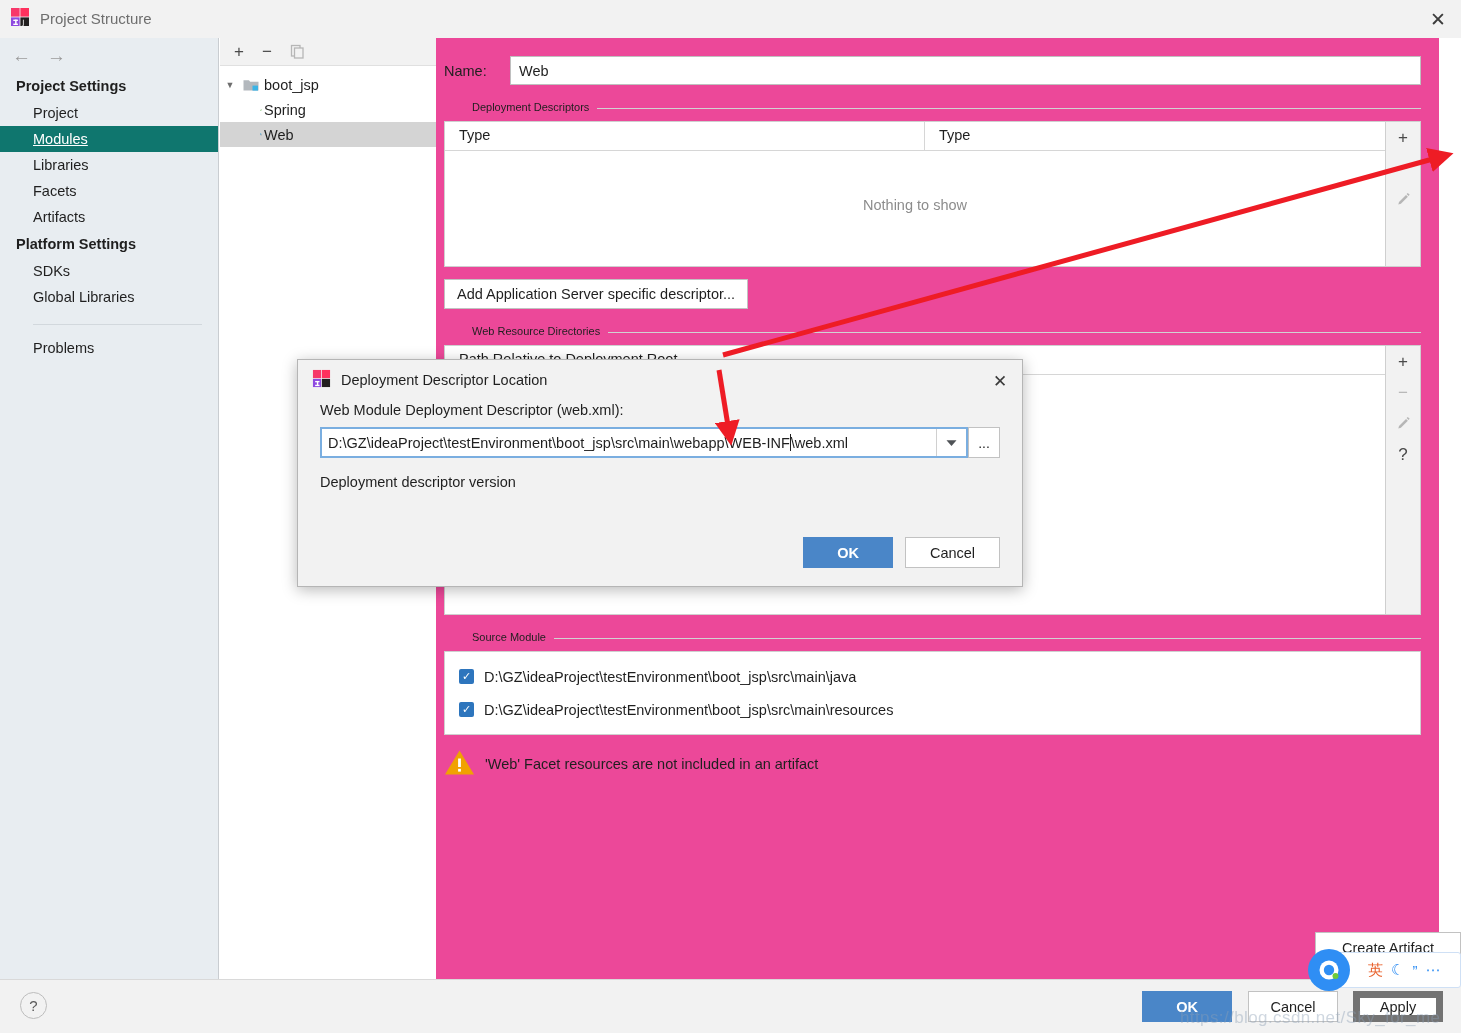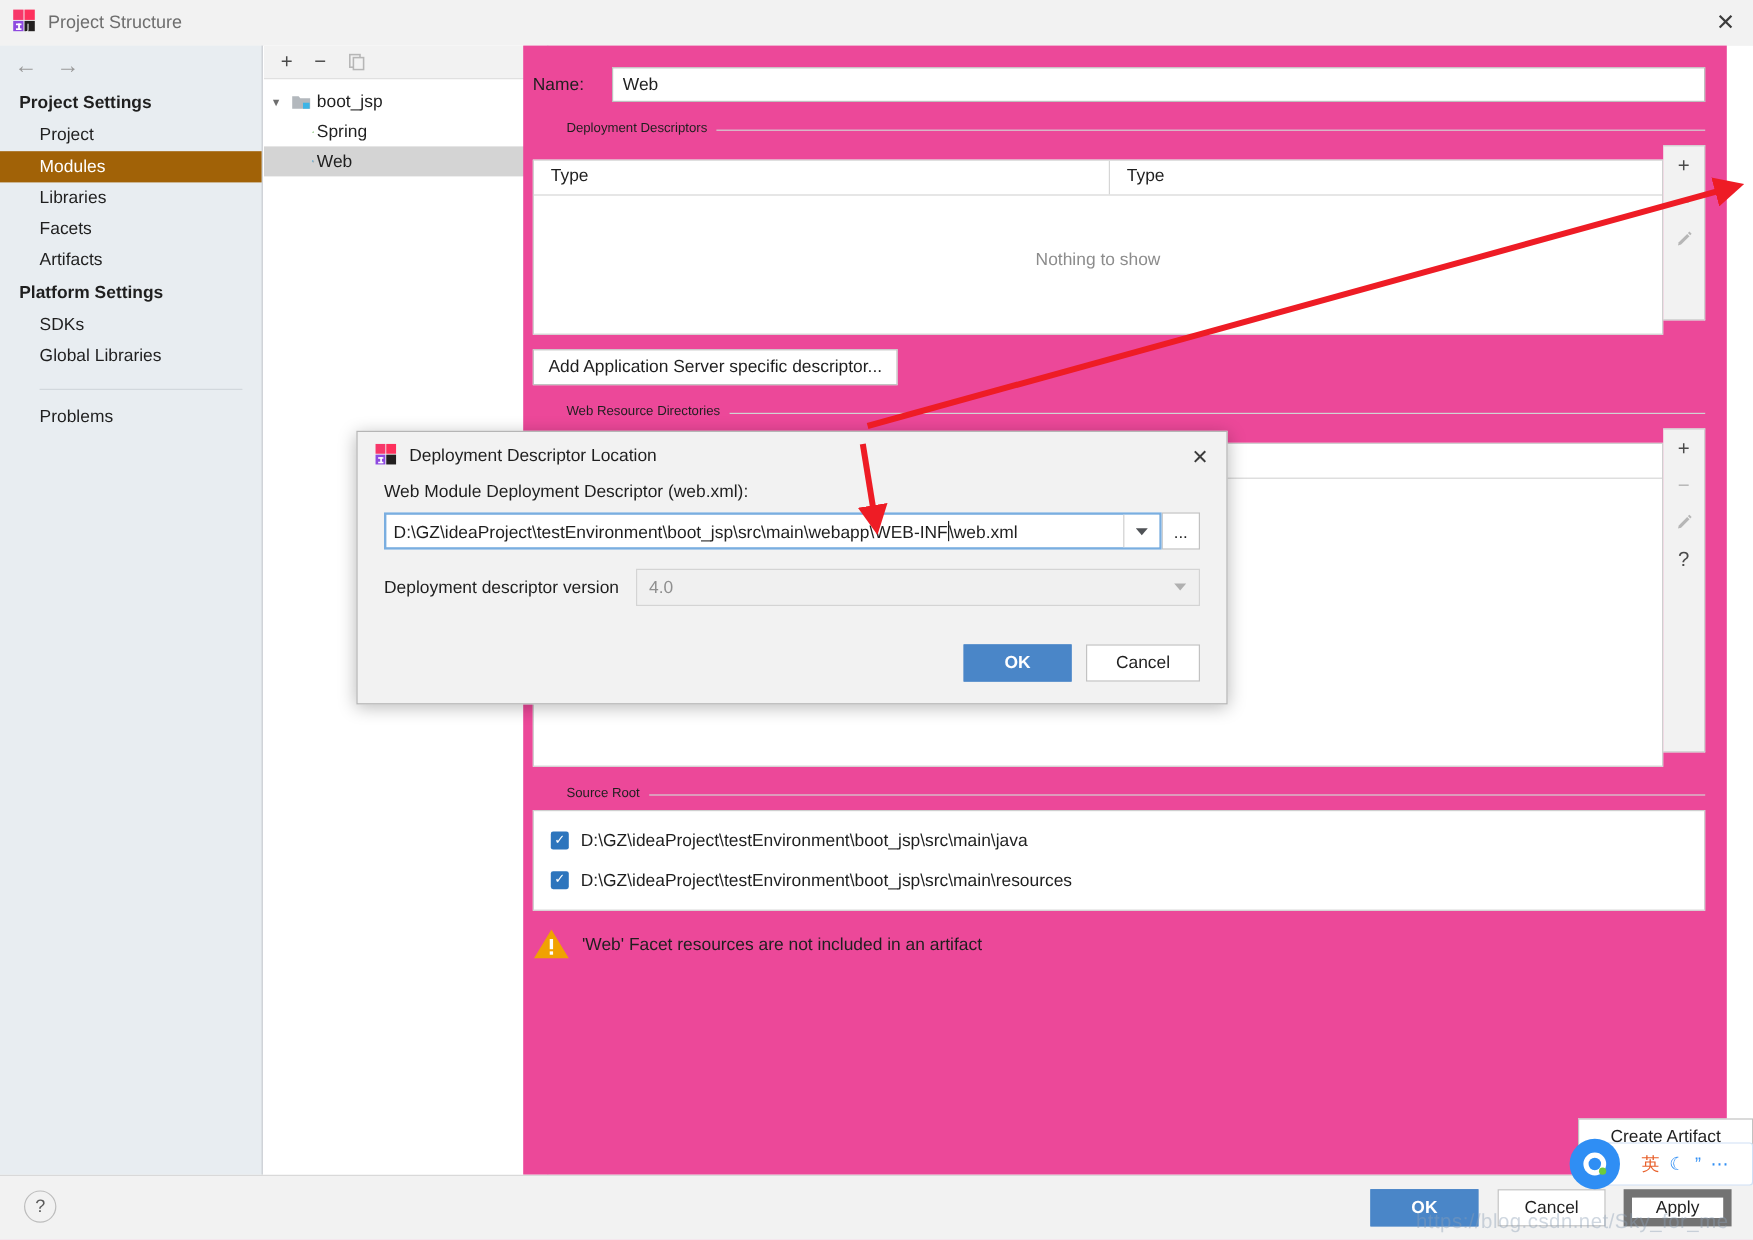--- a/index.html
+++ b/index.html
@@ -40,21 +40,21 @@
   .nav-arrow { color: #9a9a9a; font-size: 19px; line-height: 1; cursor: pointer; }
   .sb-group {
     font-weight: bold; font-size: 14.5px; color: #1f1f1f;
     padding: 6px 0 6px 16px;
   }
   .sb-item {
     font-size: 14.5px; color: #1f1f1f;
     padding: 5px 0 5px 33px;
     cursor: pointer;
   }
-  .sb-item.selected { background: #a16207; color: #ffffff; }
+  .sb-item.selected { background: #0f766e; color: #ffffff; text-decoration: underline; }
   .sb-sep { margin: 14px 16px 10px 33px; border-top: 1px solid #d2d8dd; }
 
   
   .treepanel {
     position: absolute; left: 220px; top: 38px; width: 237px; height: 941px;
     background: #ffffff; border-right: 1px solid #c9cdd1;
   }
   .tree-toolbar {
     height: 28px; background: #f2f2f2; border-bottom: 1px solid #e0e0e0;
     display: flex; align-items: center; gap: 18px; padding-left: 14px;
@@ -82,21 +82,21 @@
     flex: 1; height: 29px; border: 1px solid #bfbfbf; background: #ffffff;
     padding: 0 8px; font-size: 14.5px; font-family: "Liberation Sans", sans-serif;
     color: #1f1f1f; outline: none;
   }
 
   .legend-row { display: flex; align-items: center; padding: 16px 18px 0 8px; gap: 8px; }
   .legend-text { font-size: 11px; white-space: nowrap; margin-left: 28px; }
   .legend-line { flex: 1; border-top: 1px solid #d2d2d2; margin-top: 2px; }
 
   .table-wrap { display: flex; margin: 8px 18px 0 8px; }
-  .table-box { flex: 1; background: #ffffff; border: 1px solid #cfcfcf; margin-top: 12px; }
+  .table-box { flex: 1; background: #ffffff; border: 1px solid #cfcfcf; }
   .table-head { display: flex; height: 29px; border-bottom: 1px solid #d6d6d6; background: #ffffff; }
   .th { padding: 5px 0 0 14px; font-size: 14.5px; }
   .th.col1 { width: 480px; border-right: 1px solid #d6d6d6; }
   .th.colfull { width: 100%; }
   .empty-msg { text-align: center; color: #8c8c8c; font-size: 14.5px; }
 
   .side-tools {
     width: 35px; background: #f2f2f2; border: 1px solid #cfcfcf; border-left: none;
     display: flex; flex-direction: column; align-items: center; padding-top: 4px; gap: 9px;
   }
@@ -388,21 +388,21 @@
           <svg width="15" height="15" viewBox="0 0 15 15">
             <path d="M2.3 12.5l0.7-2.6 7-7 1.9 1.9-7 7z" fill="#b6b6b6"></path>
             <path d="M10.6 2.1l1.2-1.2 1.9 1.9-1.2 1.2z" fill="#b6b6b6"></path>
           </svg>
         </span>
         <span class="st-btn">?</span>
       </div>
     </div>
 
     <div class="legend-row">
-      <span class="legend-text">Source Root</span>
+      <span class="legend-text">Source Module</span>
       <span class="legend-line"></span>
     </div>
 
     <div class="srcroot-box">
       <div class="src-row">
         <span class="cb">✓</span>
         <span>D:\GZ\ideaProject\testEnvironment\boot_jsp\src\main\java</span>
       </div>
       <div class="src-row">
         <span class="cb">✓</span>
@@ -458,28 +458,20 @@
             <svg width="11" height="8" viewBox="0 0 11 8">
                 <path d="M0.5 1.3h10L5.5 7z" fill="#4f5256"></path>
               </svg>
           </span>
         </div>
         <div class="browse-btn">...</div>
       </div>
 
       <div class="ver-row">
         <span class="ver-label">Deployment descriptor version</span>
-        <div class="ver-select">
-          <span>4.0</span>
-          <span class="vcaret">
-            <svg width="11" height="8" viewBox="0 0 11 8">
-                <path d="M0.5 1.3h10L5.5 7z" fill="#b0b0b0"></path>
-              </svg>
-          </span>
-        </div>
       </div>
     </div>
 
     <div class="modal-footer">
       <button class="btn-ok-modal">OK</button>
       <button class="btn-cancel-modal">Cancel</button>
     </div>
   </div>
 
   <svg class="annot">

